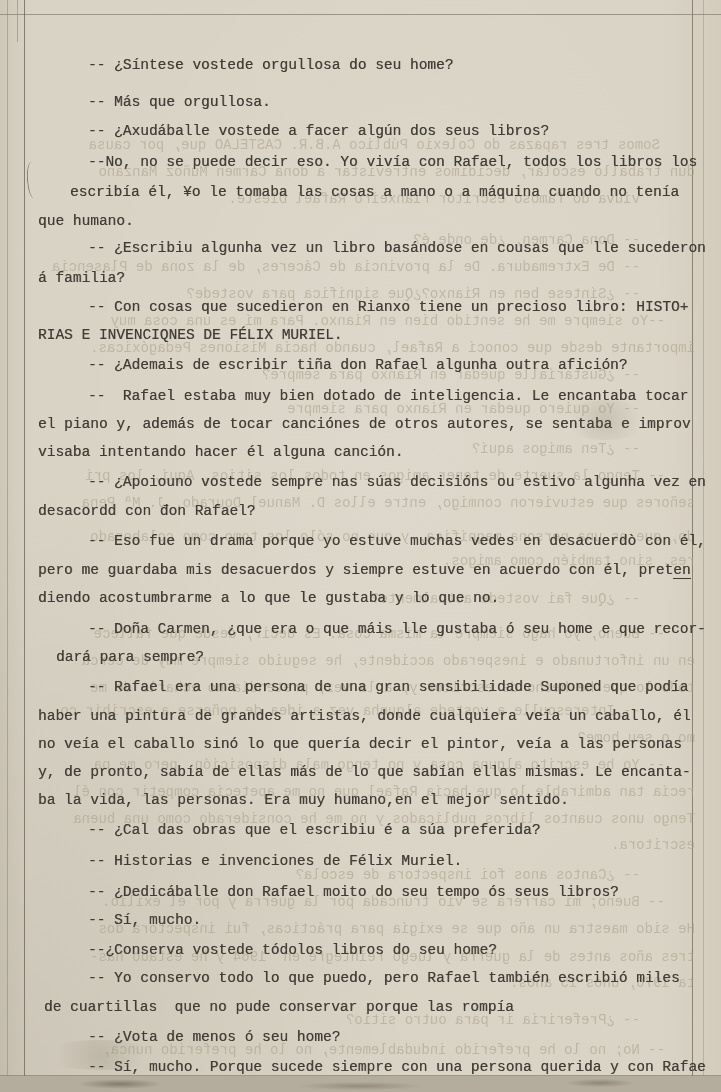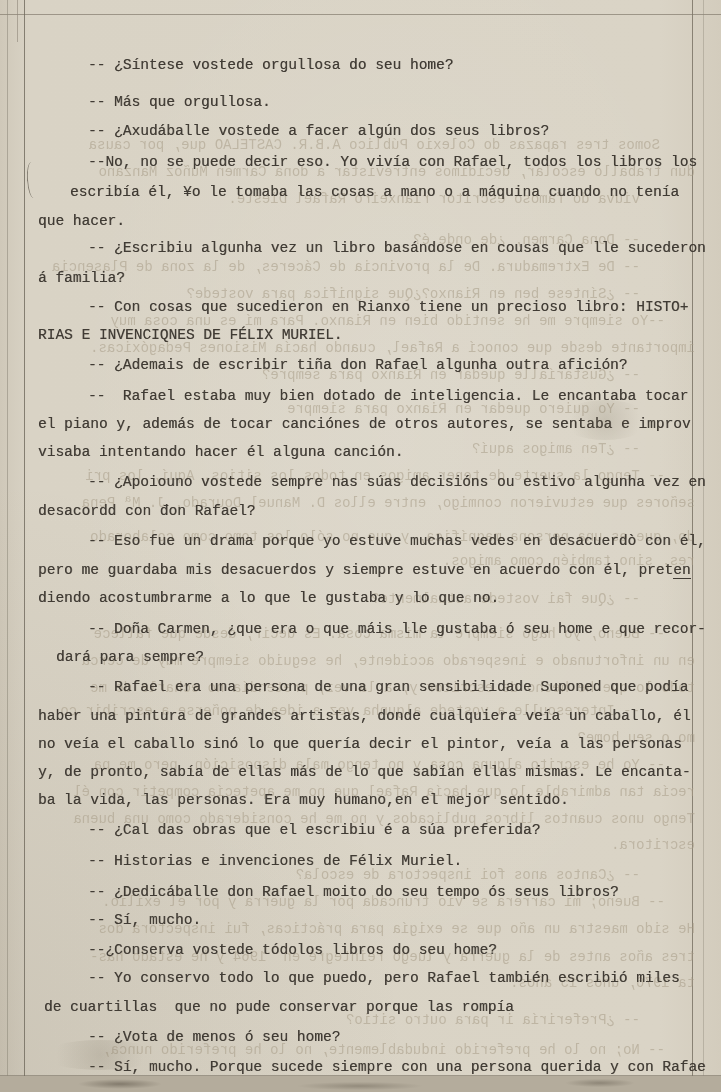--- a/index.html
+++ b/index.html
@@ -108,21 +108,21 @@
       <div class="bleed" style="top: 1011px; padding-left: 55px;">-- ¿Preferiría ir para outro sitio?</div>
       <div class="bleed" style="top: 1041px; padding-left: 30px;">-- No; no lo he preferido indudablemente, no lo he preferido nunca,</div>
     </div>
 
   <div id="typed-layer">
       <div class="tline" style="left: 88px; top: 55px;">-- ¿Síntese vostede orgullosa do seu home?</div>
       <div class="tline" style="left: 88px; top: 92px;">-- Más que orgullosa.</div>
       <div class="tline" style="left: 88px; top: 121px;">-- ¿Axudáballe vostede a facer algún dos seus libros?</div>
       <div class="tline" style="left: 88px; top: 152px;">--No, no se puede decir eso. Yo vivía con Rafael, todos los libros los</div>
       <div class="tline" style="left: 70px; top: 182px;">escribía él, ¥o le tomaba las cosas a mano o a máquina cuando no tenía</div>
-      <div class="tline" style="left: 38px; top: 211px;">que hacer.</div>
+      <div class="tline" style="left: 38px; top: 211px;">que humano.</div>
       <div class="tline" style="left: 88px; top: 238px;">-- ¿Escribiu algunha vez un libro basándose en cousas que lle sucederon</div>
       <div class="tline" style="left: 38px; top: 268px;">á familia?</div>
       <div class="tline" style="left: 88px; top: 297px;">-- Con cosas que sucedieron en Rianxo tiene un precioso libro: HISTO+</div>
       <div class="tline" style="left: 38px; top: 325px;">RIAS E INVENCIQNES DE FÉLIX MURIEL.</div>
       <div class="tline" style="left: 88px; top: 355px;">-- ¿Ademais de escribir tiña don Rafael algunha outra afición?</div>
       <div class="tline" style="left: 88px; top: 386px;">--  Rafael estaba muy bien dotado de inteligencia. Le encantaba tocar</div>
       <div class="tline" style="left: 38px; top: 414px;">el piano y, además de tocar canciónes de otros autores, se sentaba e improv</div>
       <div class="tline" style="left: 38px; top: 442px;">visaba intentando hacer él alguna canción.</div>
       <div class="tline" style="left: 88px; top: 472px;">-- ¿Apoiouno vostede sempre nas súas decisións ou estivo algunha vez en</div>
       <div class="tline" style="left: 38px; top: 501px;">desacordd con đon Rafael?</div>

